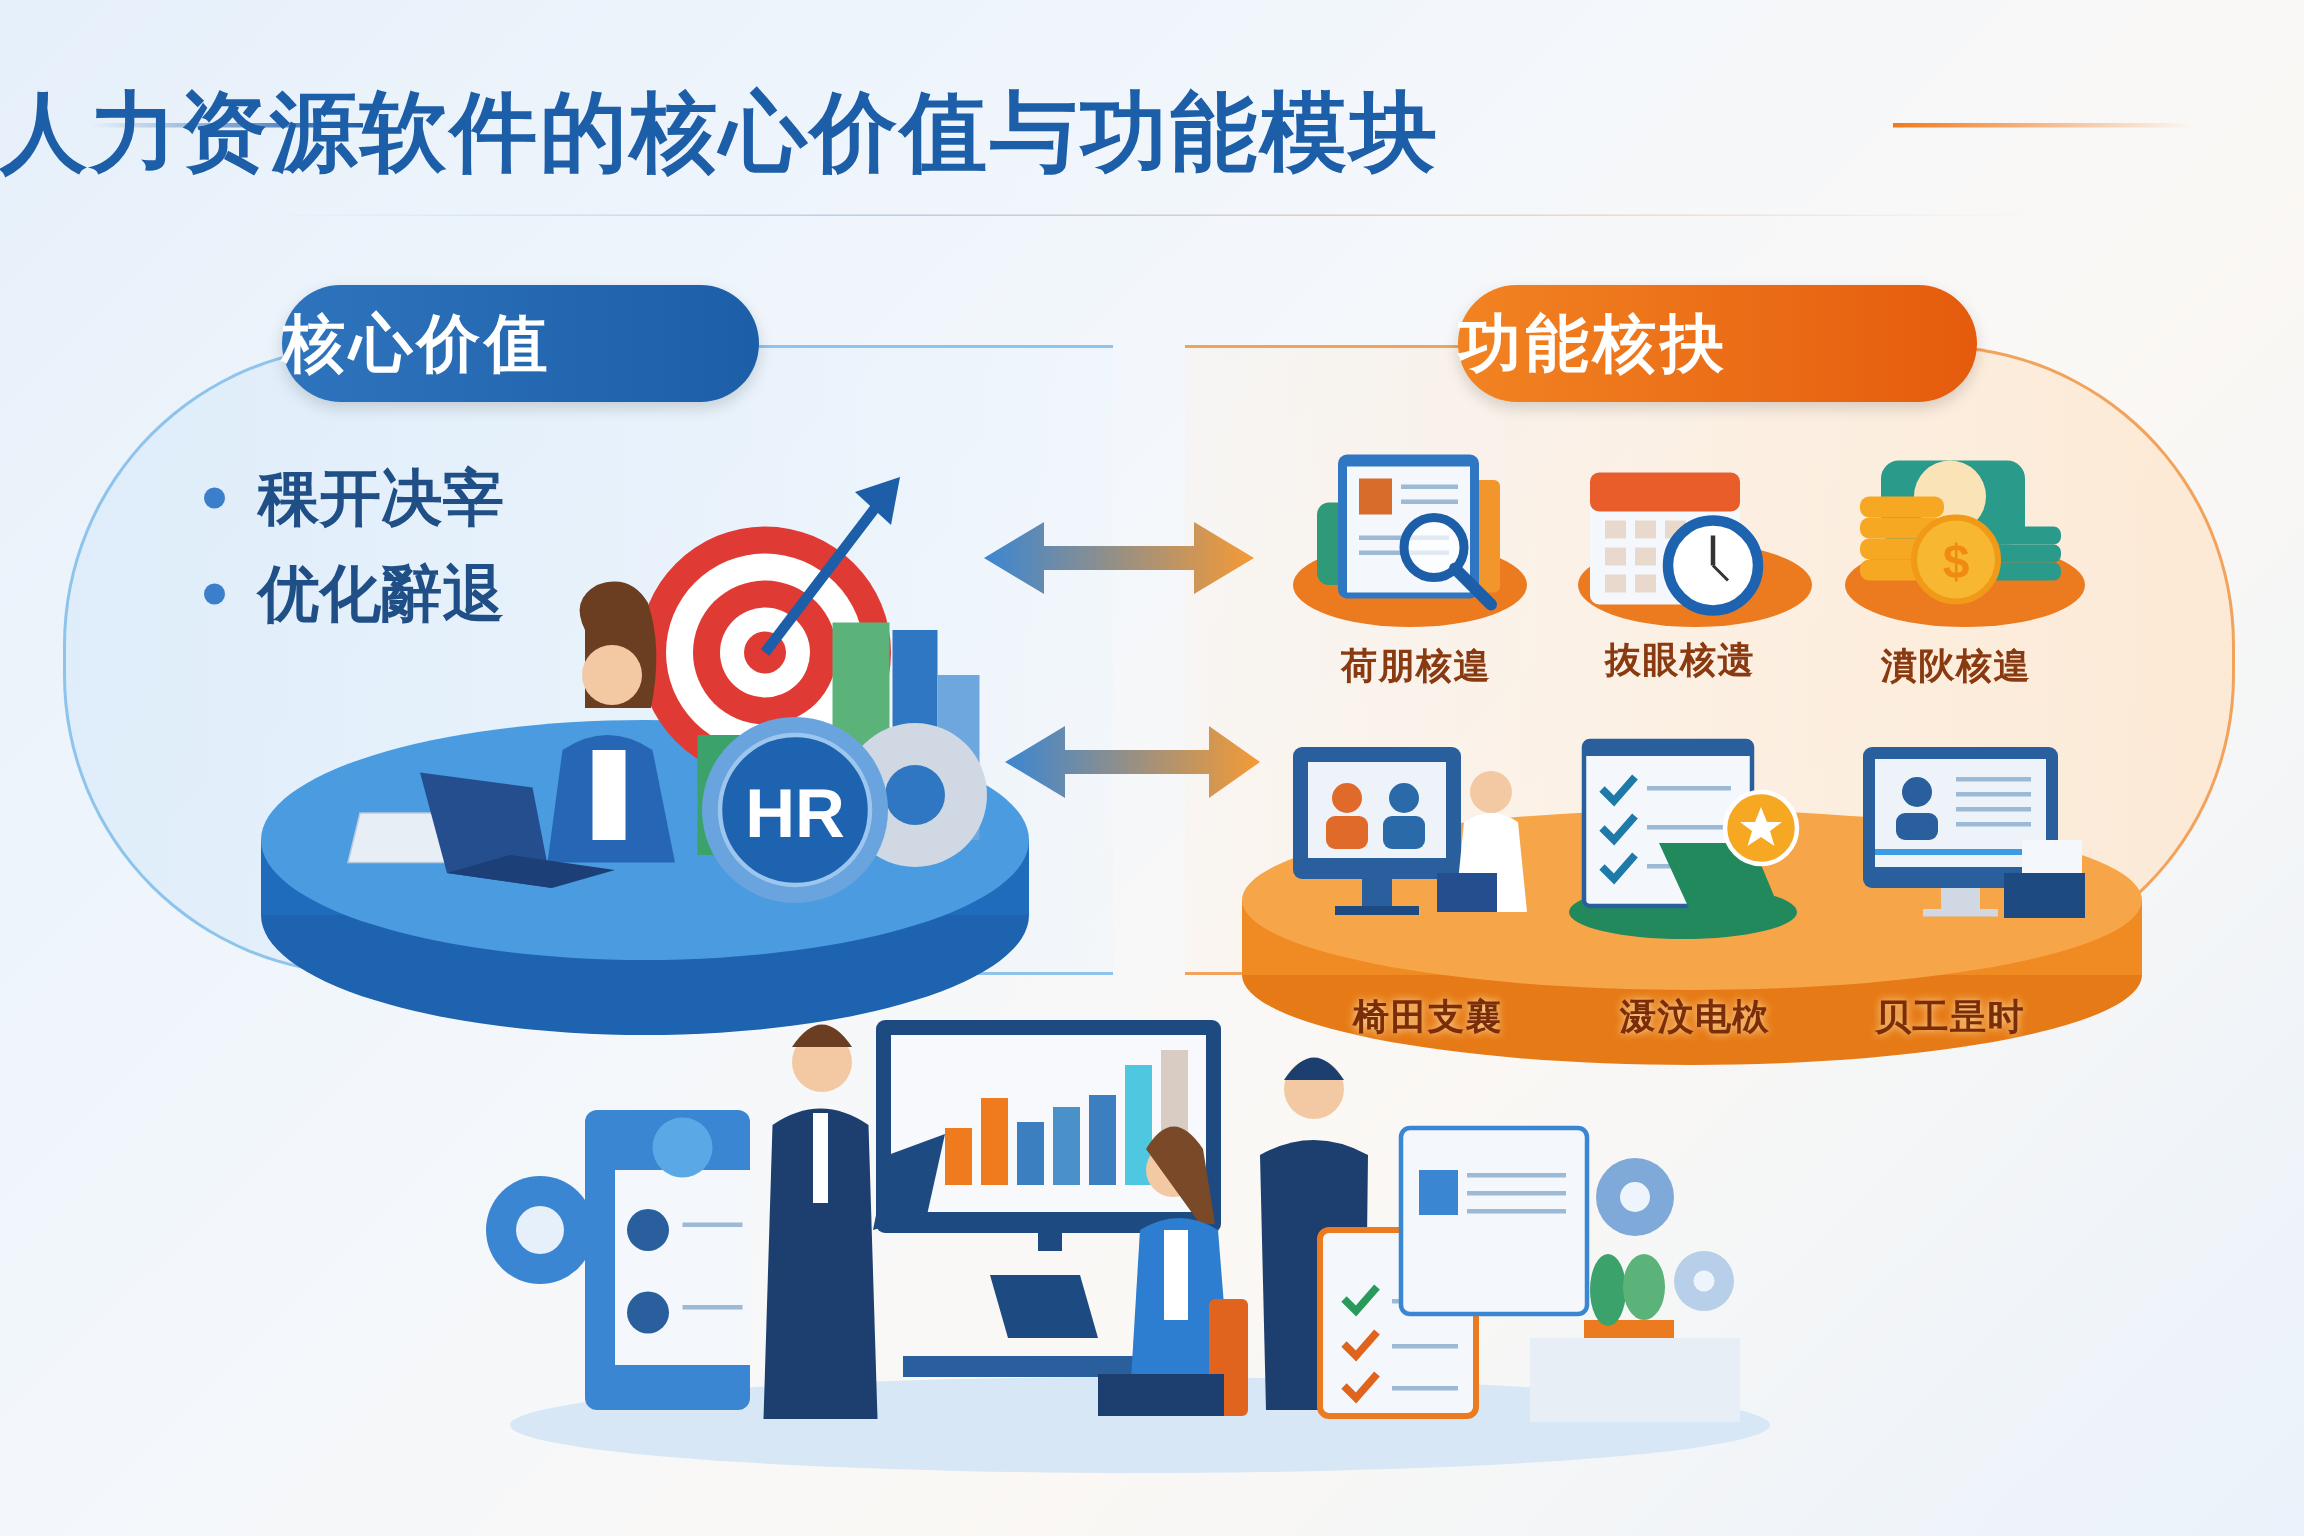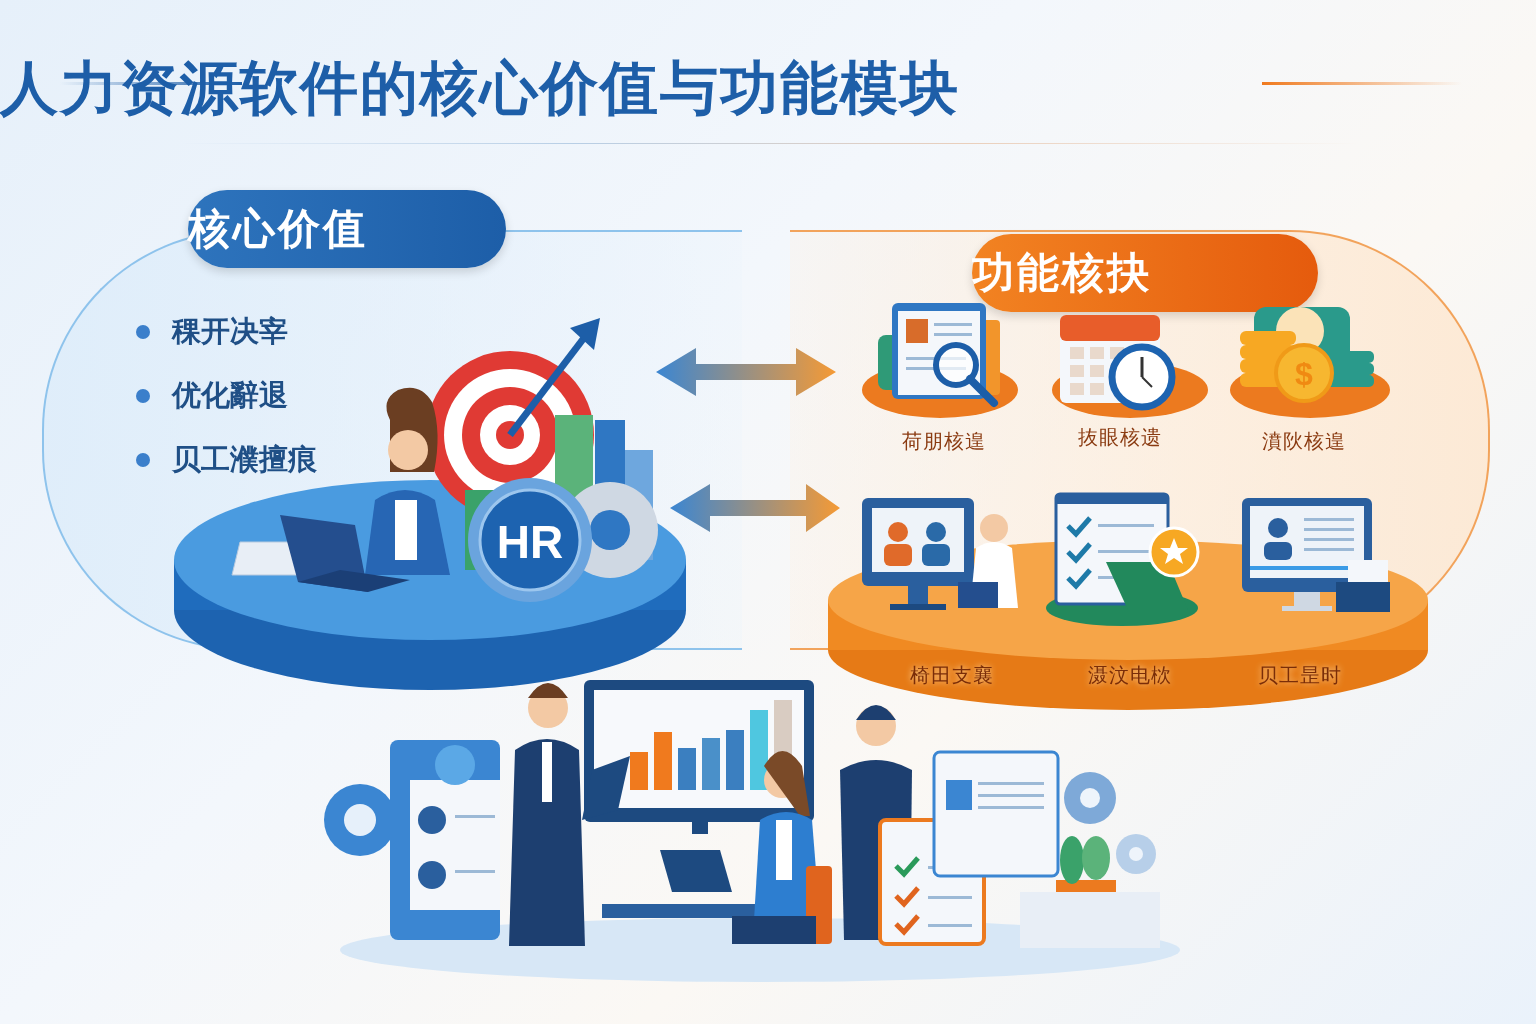--- a/index.html
+++ b/index.html
@@ -42,33 +42,33 @@
     border: 2px solid #f2a35b; border-left: none;
     border-radius: 0 200px 200px 0;
     background: linear-gradient(90deg, rgba(253,240,226,.3), rgba(253,232,210,.9));
   }
   .pill {
     position: absolute; height: 78px; border-radius: 39px; color: #fff;
     font-size: 42px; font-weight: bold; line-height: 78px;
     letter-spacing: 3px; box-shadow: 0 4px 10px rgba(0,0,0,.15);
   }
   .pill-blue { left: 188px; top: 190px; width: 318px; background: linear-gradient(90deg, #2e74bd, #1d5ea8); }
-  .pill-orange { left: 972px; top: 190px; width: 346px; background: linear-gradient(90deg, #f28322, #e55b0d); margin-top: 44px; }
+  .pill-orange { left: 972px; top: 190px; width: 346px; background: linear-gradient(90deg, #f28322, #e55b0d); }
 
   .bullets { position: absolute; left: 136px; top: 300px; }
   .bullet {
     display: flex; align-items: center; height: 64px;
-    font-size: 29px; font-weight: bold; color: #1f4f86;
+    font-size: 41px; font-weight: bold; color: #1f4f86;
   }
   .bullet .dot { width: 14px; height: 14px; border-radius: 50%; background: #3b7fcb; margin-right: 22px; }
   .arrows { position: absolute; left: 656px; top: 340px; }
 
   
   .module-label {
-    position: absolute; font-size: 20px; font-weight: normal; color: #8a3a10;
+    position: absolute; font-size: 24px; font-weight: bold; color: #8a3a10;
     text-align: center; width: 180px; letter-spacing: 1px;
   }
   .module-label-bottom { color: #7a2d08; text-shadow: 0 0 6px #ffe0a8; margin-top: 10px; }
 </style>
 </head>
 <body>
 
 <div class="title-line-left"></div>
 <div class="title">人力资源软件的核心价值与功能模块</div>
 <div class="title-line-right"></div>
@@ -81,24 +81,20 @@
 <div class="pill pill-orange">功能核抉</div>
 
 <div class="bullets">
   <div class="bullet">
     <span class="dot"></span>
     <span>稞开决宰</span>
   </div>
   <div class="bullet">
     <span class="dot"></span>
     <span>优化辭退</span>
-  </div>
-  <div class="bullet">
-    <span class="dot"></span>
-    <span>贝工濮擅痕</span>
   </div>
 </div>
 
 <svg class="abs" style="left:170px;top:310px" width="520" height="400">
 
   <g>
     <ellipse cx="260" cy="300" rx="256" ry="80" fill="#1d63b0"></ellipse>
     <rect x="4" y="250" width="512" height="50" fill="#1f6cbd"></rect>
     <ellipse cx="260" cy="250" rx="256" ry="80" fill="#4a9be0"></ellipse>
   </g>

